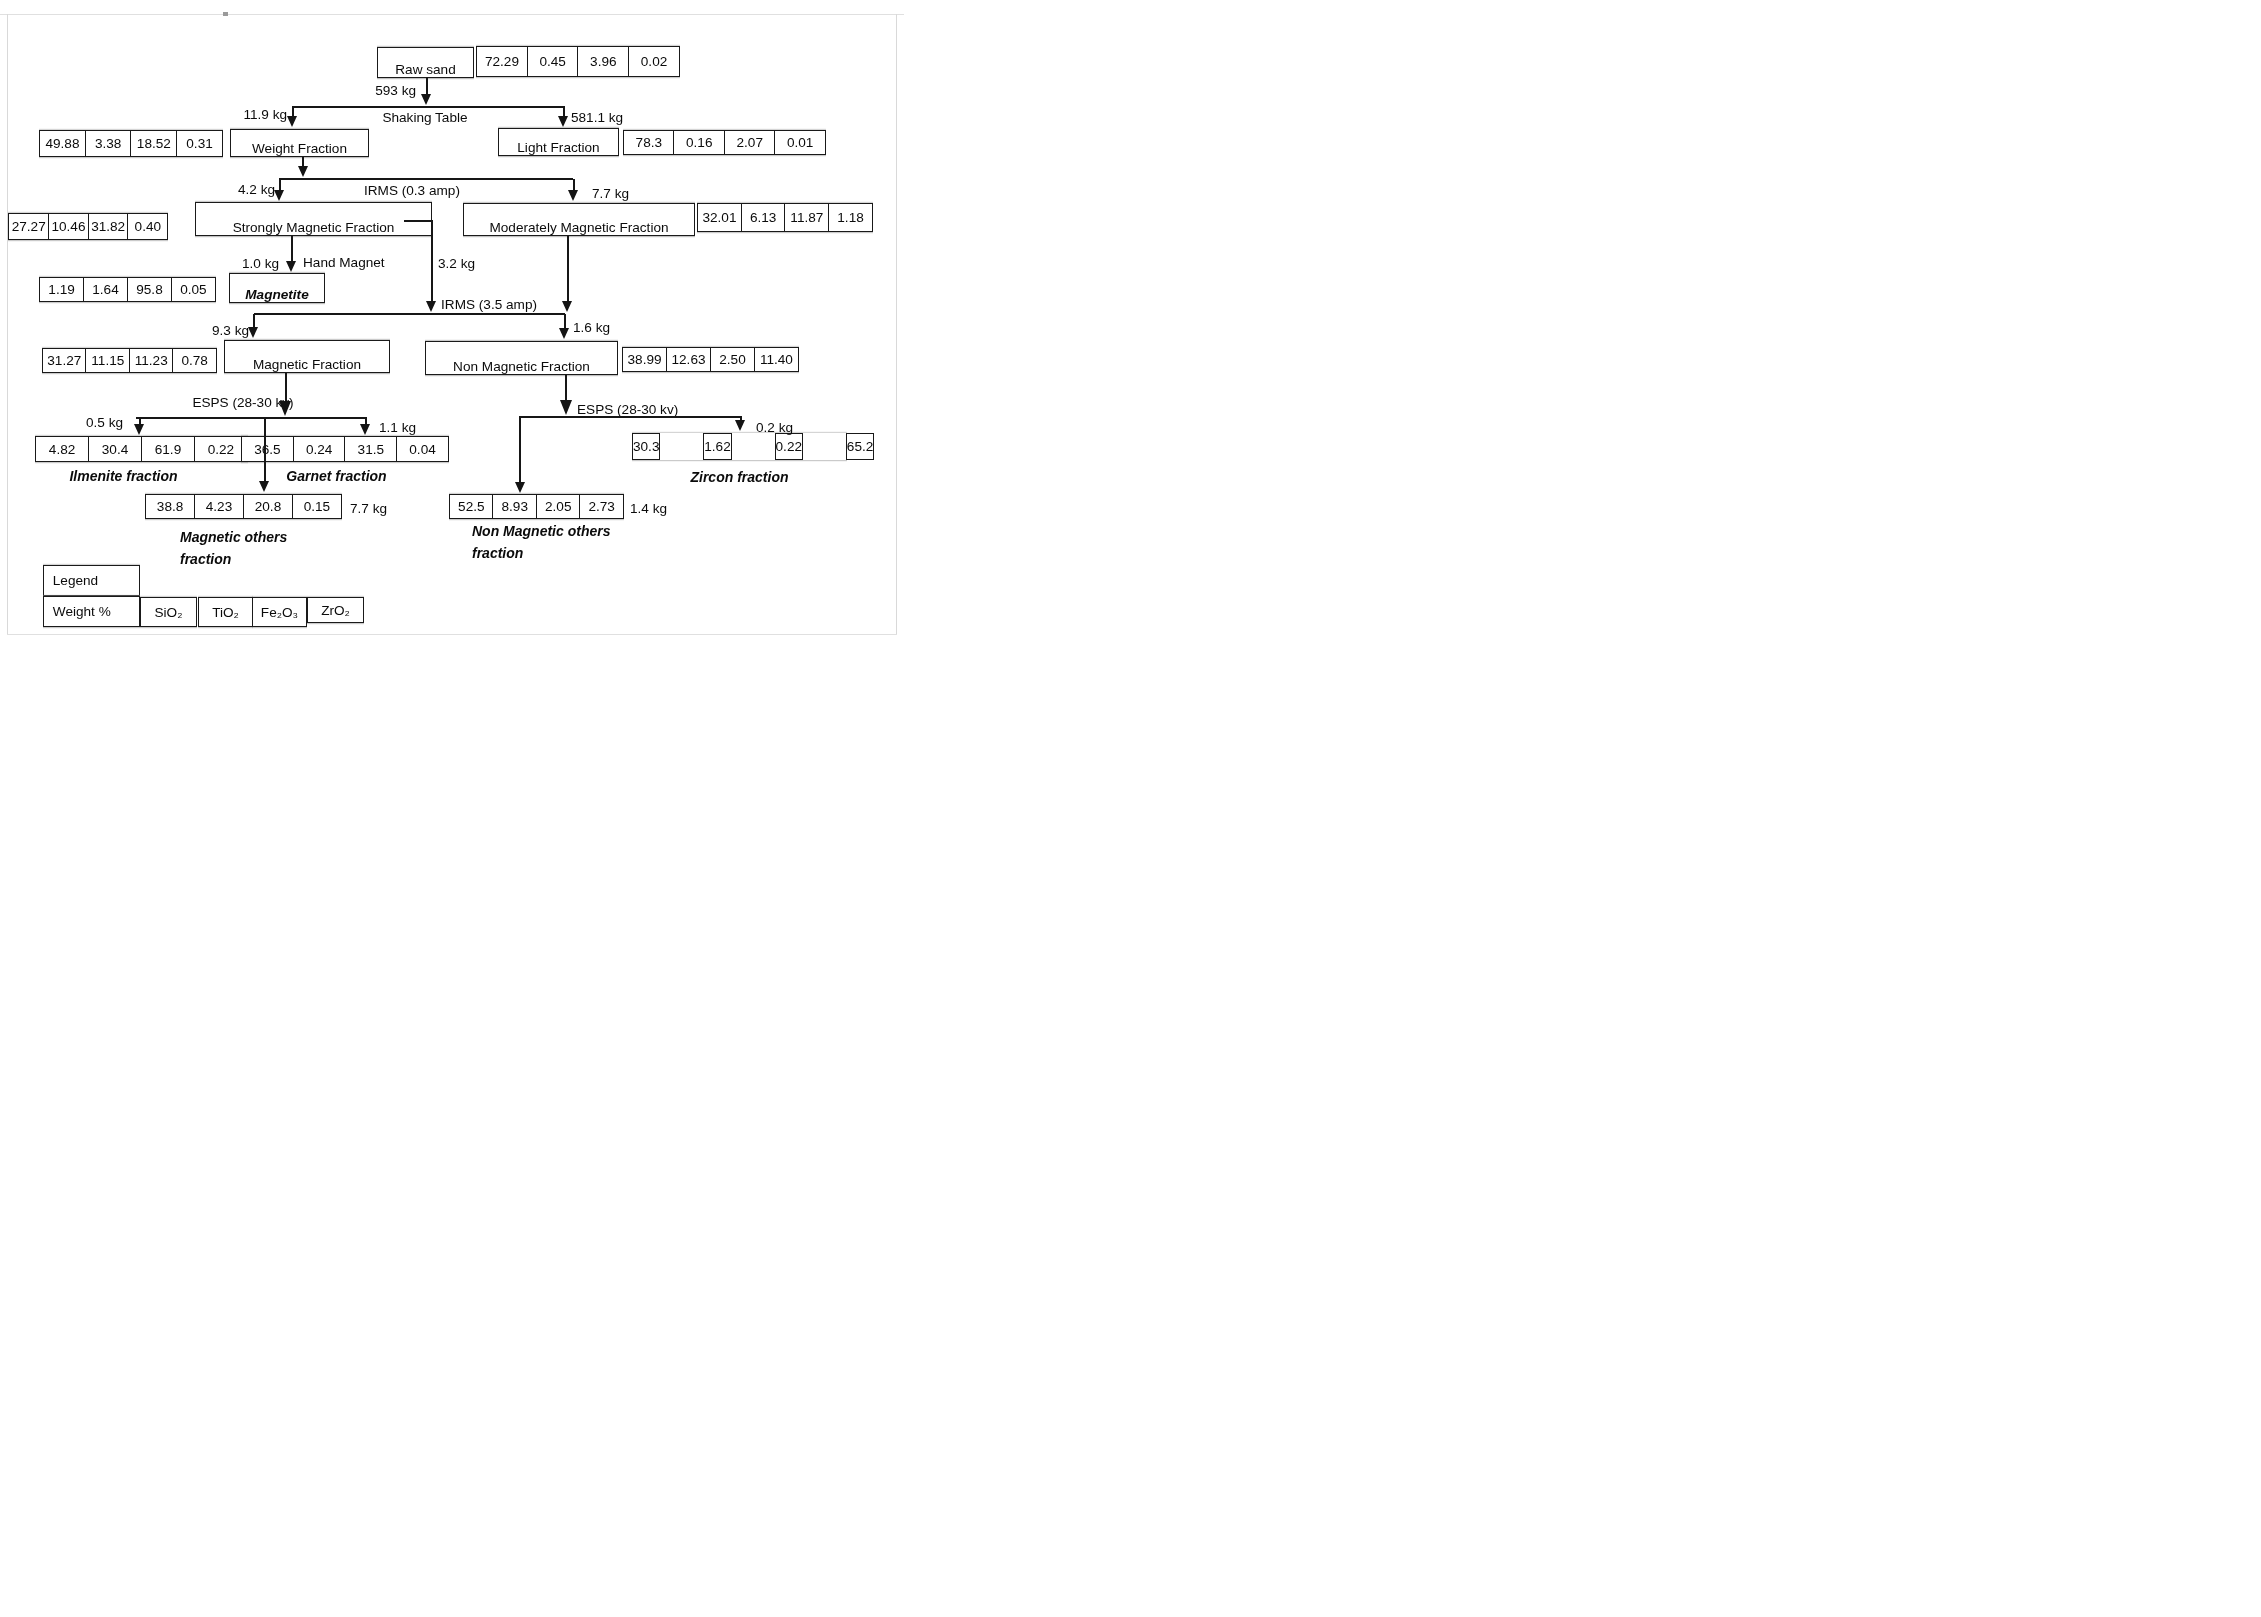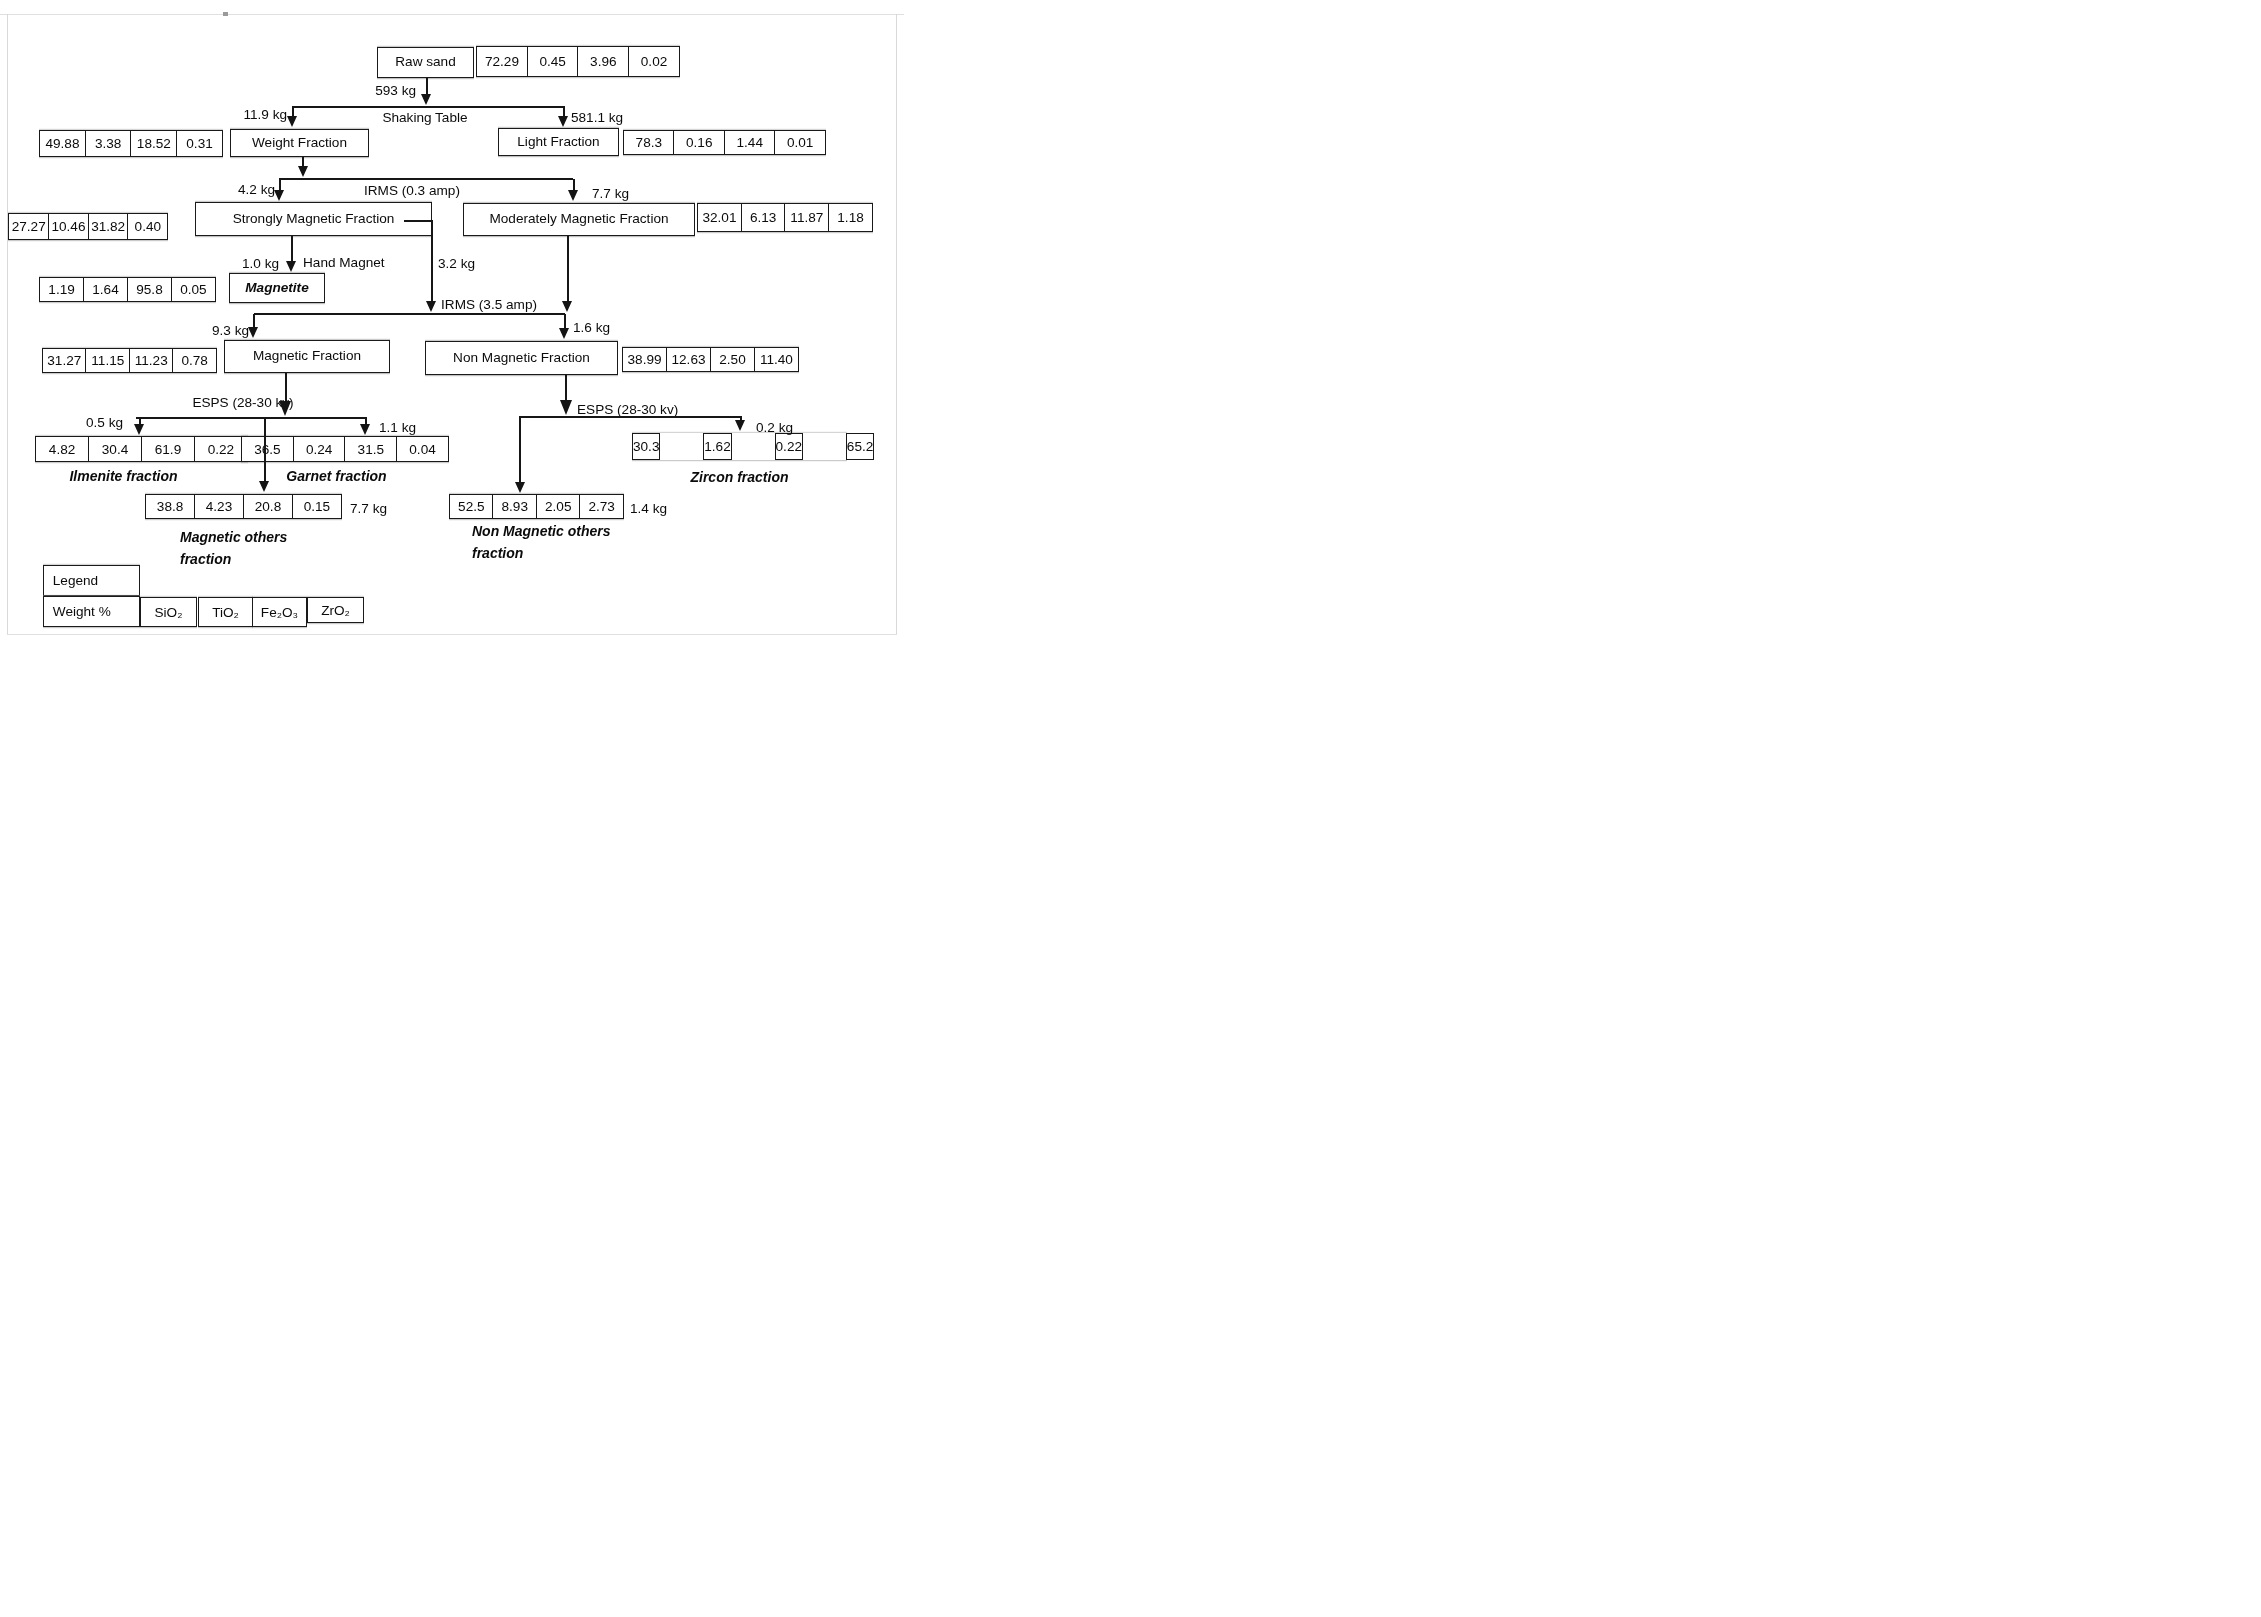--- a/index.html
+++ b/index.html
@@ -2,21 +2,21 @@
 <html style="font-size:9.4px"><head>
 <meta charset="utf-8">
 <style>
   html,body{margin:0;padding:0;background:#ffffff;}
   #stage{
     position:relative;width:904px;height:647px;background:#ffffff;overflow:hidden;
     font-family:"Liberation Sans","DejaVu Sans",sans-serif;color:#0b0b0b;
   }
   .pbox{
     position:absolute;background:#fff;border:1.5px solid #1a1a1a;
-    display:flex;align-items:center;justify-content:center;
+    display:flex;align-items:flex-end;justify-content:center;
     font-size:13.6px;line-height:1.05;text-align:center;white-space:nowrap;
     box-shadow:0 1.2px 0 rgba(140,140,140,.55), 0 -1.2px 0 rgba(140,140,140,.45);
     box-sizing:border-box;
   }
   .pbox.bi{font-weight:bold;font-style:italic;}
   .vtable{position:absolute;display:flex;box-sizing:border-box;
     box-shadow:0 1.2px 0 rgba(150,150,150,.5), 0 -1.2px 0 rgba(150,150,150,.4);}
   .vtable .cell{
     flex:1;border:1.2px solid #191919;margin-left:-1.2px;background:#fff;
     display:flex;align-items:center;justify-content:center;
@@ -82,21 +82,21 @@
   </div>
   <div class="vtable" style="left:39px;top:130px;width:184px;height:26.5px;">
     <div class="cell">49.88</div>
     <div class="cell">3.38</div>
     <div class="cell">18.52</div>
     <div class="cell">0.31</div>
   </div>
   <div class="vtable" style="left:623px;top:130px;width:203px;height:25px;">
     <div class="cell">78.3</div>
     <div class="cell">0.16</div>
-    <div class="cell">1.44</div>
+    <div class="cell">2.07</div>
     <div class="cell">0.01</div>
   </div>
   <div class="vtable" style="left:8.3px;top:213px;width:160px;height:27px;">
     <div class="cell">27.27</div>
     <div class="cell">10.46</div>
     <div class="cell">31.82</div>
     <div class="cell">0.40</div>
   </div>
   <div class="vtable" style="left:697px;top:203px;width:176px;height:29px;">
     <div class="cell">32.01</div>

